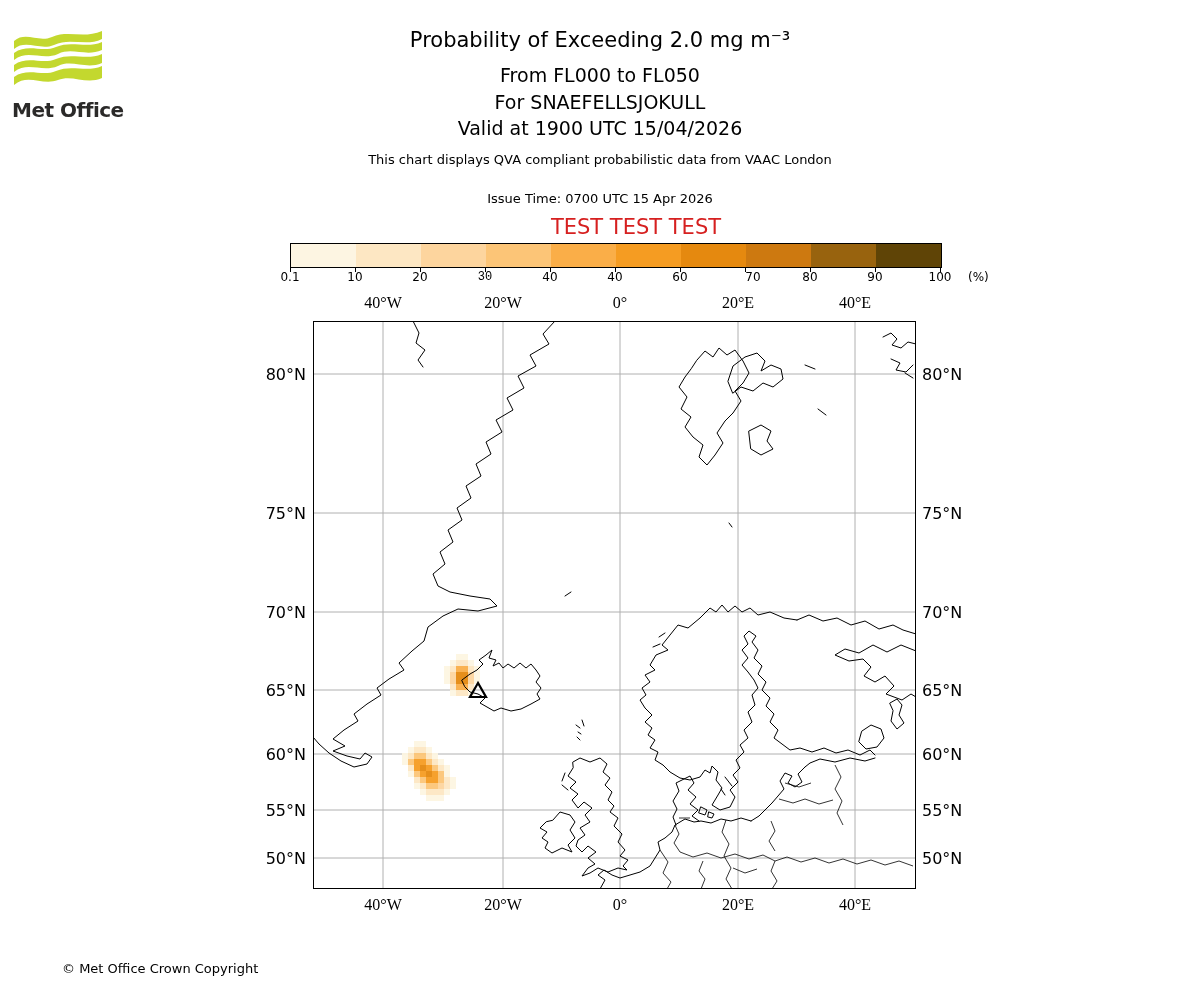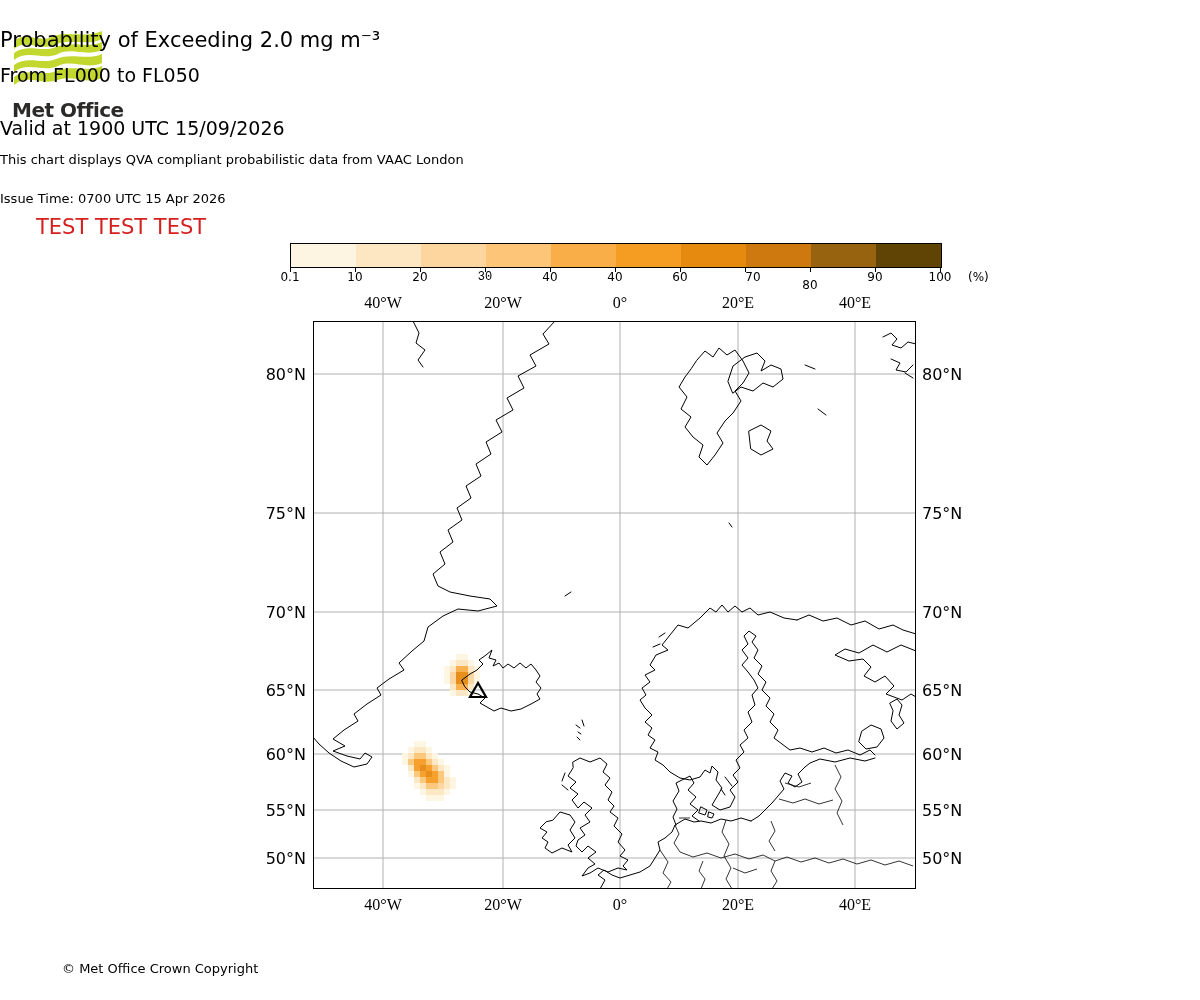--- a/index.html
+++ b/index.html
@@ -1,19 +1,19 @@
 <!DOCTYPE html>
 <html><head>
 <meta charset="utf-8">
 <style>
   html,body{margin:0;padding:0;background:#fff;}
   .canvas{position:relative;width:1200px;height:1000px;background:#fff;
           font-family:"DejaVu Sans",sans-serif;color:#000;overflow:hidden;}
   .abs{position:absolute;}
-  .ctr{left:0;width:1200px;text-align:left;}
+  .ctr{left:0;width:1200px;text-align:center;}
   .title{top:28px;font-size:21px;}
   .sub1{top:64px;font-size:19px;}
   .sub2{top:91px;font-size:19px;}
   .sub3{top:117px;font-size:19px;}
   .disclaimer{top:152px;font-size:13px;}
   .issue{top:191px;font-size:13px;}
   .testband{top:215px;font-size:21px;padding-left:36px;}
   .logo{left:12px;top:28px;width:120px;}
   .logo-text{font-size:20px;font-weight:bold;color:#2b2a29;letter-spacing:-0.5px;margin-top:2px;}
   .cbar{left:290px;top:243px;width:650px;height:23px;display:flex;border:1px solid #000;box-sizing:content-box;}
@@ -39,21 +39,22 @@
           <path d="M2,25 C16,15 30,25 44,19 C60,12 74,21 90,14 L90,22 C74,29 60,19 46,26 C30,33 16,21 2,32 Z" fill="#c3d82e"></path>
           <path d="M2,37 C16,27 30,37 44,31 C60,24 74,33 90,26 L90,35 C74,42 60,31 46,38 C30,45 16,33 2,44 Z" fill="#c3d82e"></path>
           <path d="M2,49 C16,39 30,49 44,43 C60,36 74,45 90,38 L90,50 C74,57 60,46 46,52 C30,58 16,45 2,57 Z" fill="#c3d82e"></path>
         </g>
     </svg>
     <div class="logo-text">Met Office</div>
   </div>
 
   <div class="abs ctr title"><span>Probability of Exceeding 2.0 mg m⁻³</span></div>
   <div class="abs ctr sub1">From FL000 to FL050</div>
-  <div class="abs ctr sub3">Valid at 1900 UTC 15/09/2026</div>
+  <div class="abs ctr sub2">For SNAEFELLSJOKULL</div>
+  <div class="abs ctr sub3">Valid at 1900 UTC 15/04/2026</div>
   <div class="abs ctr disclaimer">This chart displays QVA compliant probabilistic data from VAAC London</div>
   <div class="abs ctr issue">Issue Time: 0700 UTC 15 Apr 2026</div>
   <div class="abs ctr testband" style="color: rgb(214, 32, 32);">TEST TEST TEST</div>
 
   <div class="cbar abs" id="cbar">
       <div class="seg" style="background: rgb(253, 245, 226);"></div>
       <div class="seg" style="background: rgb(253, 231, 195);"></div>
       <div class="seg" style="background: rgb(253, 213, 158);"></div>
       <div class="seg" style="background: rgb(252, 197, 119);"></div>
       <div class="seg" style="background: rgb(250, 174, 72);"></div>
@@ -74,21 +75,21 @@
       <div class="cb-label" style="left: 485px; font-family: Liberation Mono, monospace;">30</div>
       <div class="cb-tick" style="left: 550px;"></div>
       <div class="cb-label" style="left: 550px;">40</div>
       <div class="cb-tick" style="left: 615px;"></div>
       <div class="cb-label" style="left: 615px;">40</div>
       <div class="cb-tick" style="left: 680px;"></div>
       <div class="cb-label" style="left: 680px;">60</div>
       <div class="cb-tick" style="left: 745px;"></div>
       <div class="cb-label" style="left: 753px;">70</div>
       <div class="cb-tick" style="left: 810px;"></div>
-      <div class="cb-label" style="left: 810px; margin-top: 8px;">80</div>
+      <div class="cb-label" style="left: 810px;">80</div>
       <div class="cb-tick" style="left: 875px;"></div>
       <div class="cb-label" style="left: 875px;">90</div>
       <div class="cb-tick" style="left: 940px;"></div>
       <div class="cb-label" style="left: 940px;">100</div>
     </div>
   <div class="abs cb-unit">(%)</div>
 
   <div id="axis-labels">
       <div class="lon-label" style="left: 383px; top: 294px;">40°W</div>
       <div class="lon-label" style="left: 383px; top: 896px;">40°W</div>

